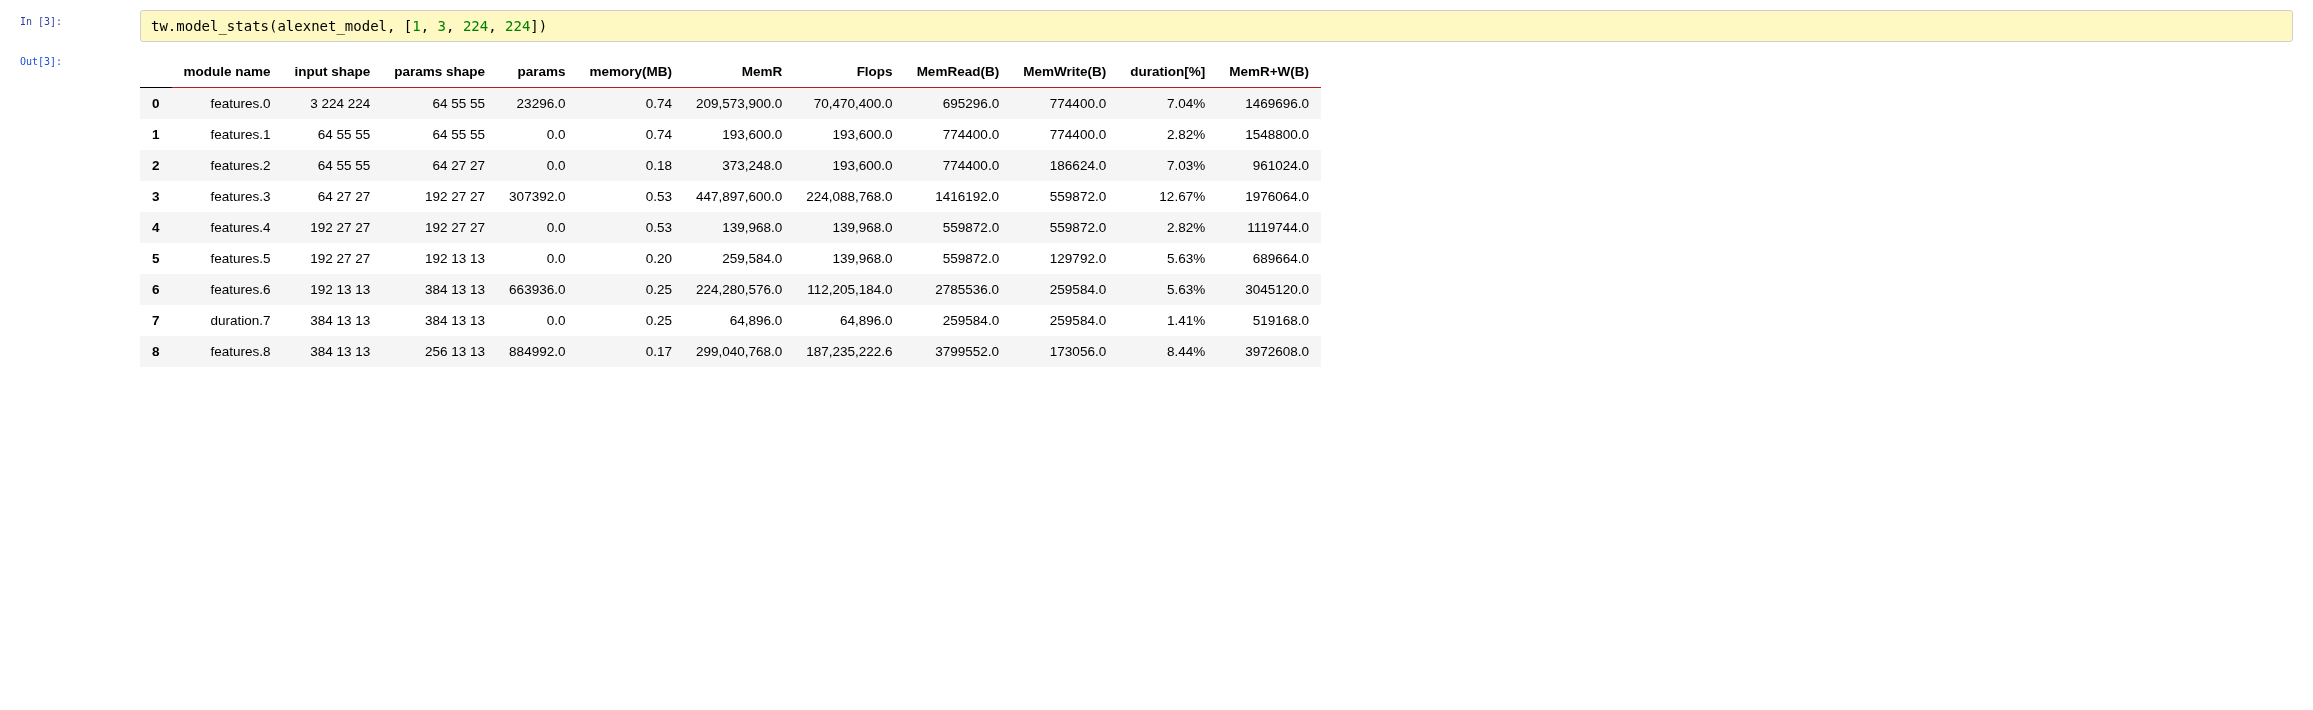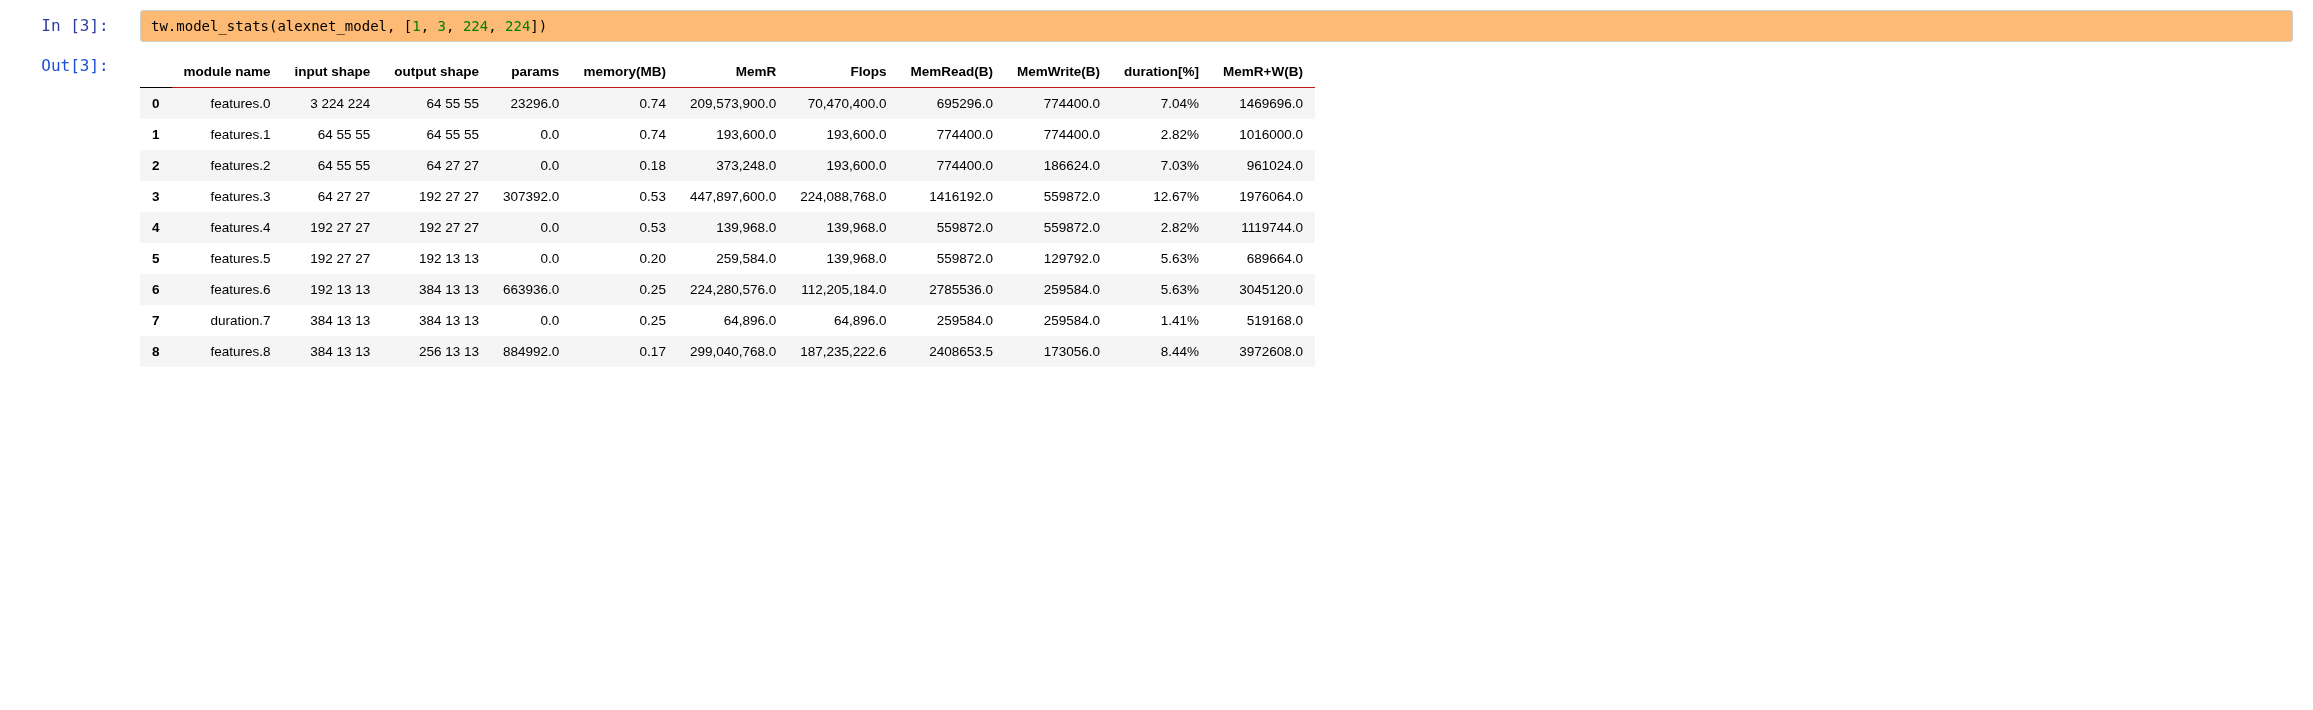--- a/index.html
+++ b/index.html
@@ -11,32 +11,32 @@
     background: #fff;
   }
   .cell {
     display: flex;
     align-items: flex-start;
     margin-bottom: 8px;
   }
   .prompt {
     width: 110px;
     min-width: 110px;
-    text-align: center;
+    text-align: left;
     padding: 6px 10px 0 0;
     font-family: Menlo, Monaco, Consolas, "DejaVu Sans Mono", monospace;
-    font-size: 16px;
+    font-size: 10px;
   }
   .prompt.in { color: #303F9F; }
   .prompt.out { color: #1d4ed8; }
   .input-area {
     flex: 1;
     border: 1px solid #cfcfcf;
     border-radius: 3px;
-    background: #fdba74;
+    background: #fef9c3;
     padding: 7px 10px;
     font-family: Menlo, Monaco, Consolas, "DejaVu Sans Mono", monospace;
     font-size: 14px;
     white-space: pre;
   }
   .code .c-black { color: #000; }
   .code .c-green { color: #008000; }
   .output-area {
     flex: 1;
     padding-top: 6px;
@@ -77,21 +77,21 @@
 
 <div class="cell">
   <div class="prompt out">Out[3]:</div>
   <div class="output-area">
     <table class="dataframe">
       <thead>
         <tr id="header-row">
             <th class="corner"></th>
             <th>module name</th>
             <th>input shape</th>
-            <th>output shape</th>
+            <th>params shape</th>
             <th>params</th>
             <th>memory(MB)</th>
             <th>MemR</th>
             <th>Flops</th>
             <th>MemRead(B)</th>
             <th>MemWrite(B)</th>
             <th>duration[%]</th>
             <th>MemR+W(B)</th>
           </tr>
       </thead>
@@ -115,21 +115,21 @@
             <td>features.1</td>
             <td>64 55 55</td>
             <td>64 55 55</td>
             <td>0.0</td>
             <td>0.74</td>
             <td>193,600.0</td>
             <td>193,600.0</td>
             <td>774400.0</td>
             <td>774400.0</td>
             <td>2.82%</td>
-            <td>1016000.0</td>
+            <td>1548800.0</td>
           </tr>
           <tr>
             <th>2</th>
             <td>features.2</td>
             <td>64 55 55</td>
             <td>64 27 27</td>
             <td>0.0</td>
             <td>0.18</td>
             <td>373,248.0</td>
             <td>193,600.0</td>
@@ -210,21 +210,21 @@
           </tr>
           <tr>
             <th>8</th>
             <td>features.8</td>
             <td>384 13 13</td>
             <td>256 13 13</td>
             <td>884992.0</td>
             <td>0.17</td>
             <td>299,040,768.0</td>
             <td>187,235,222.6</td>
-            <td>2408653.5</td>
+            <td>3799552.0</td>
             <td>173056.0</td>
             <td>8.44%</td>
             <td>3972608.0</td>
           </tr>
         </tbody>
     </table>
   </div>
 </div>
 
 </body></html>

